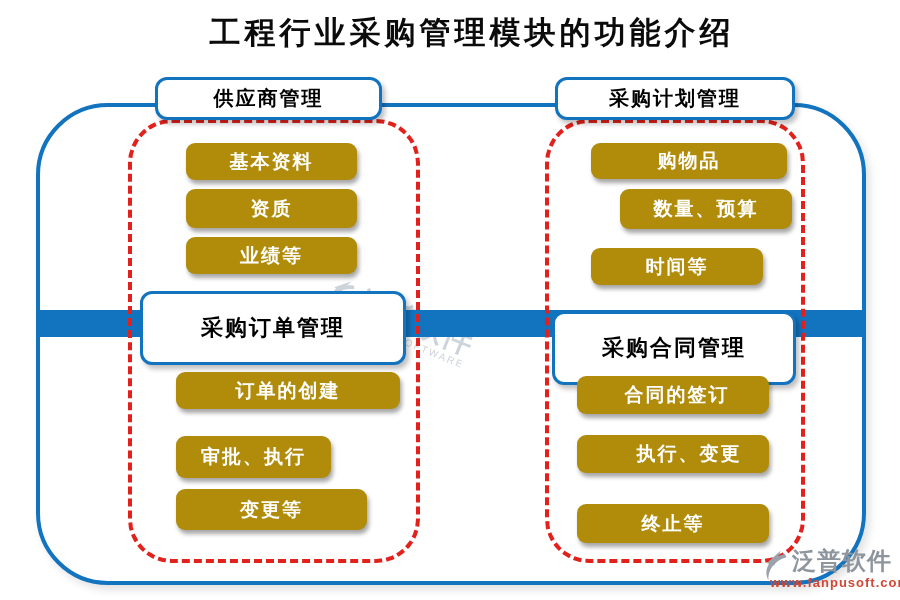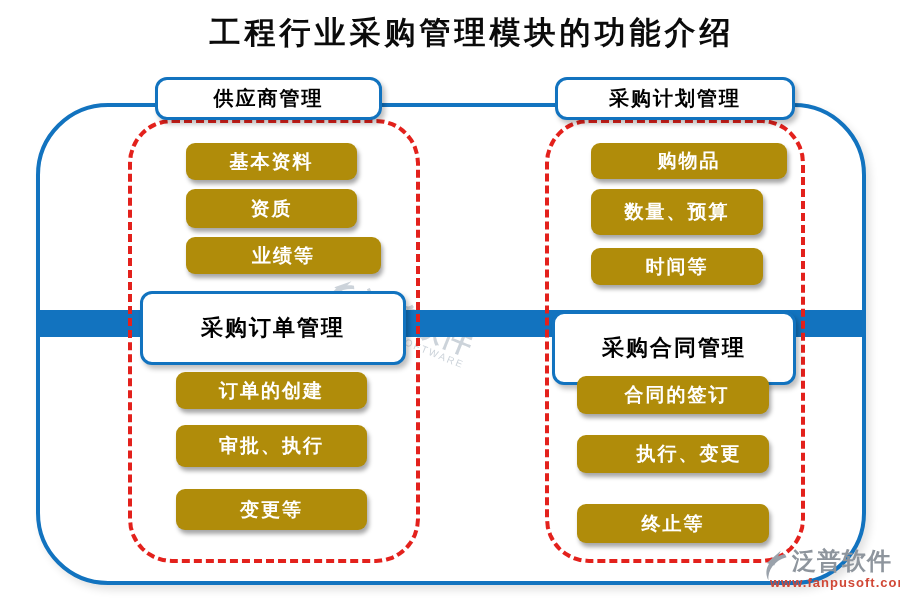--- a/index.html
+++ b/index.html
@@ -65,26 +65,26 @@
   
   .pill{
     background:#B08C0A;color:#ffffff;border-radius:9px;
     display:flex;align-items:center;justify-content:center;
     font-size:19px;font-weight:bold;letter-spacing:2px;
     box-shadow:2px 4px 4px rgba(0,0,0,0.35);
     z-index:5;
   }
   .p-s1{left:186px;top:143px;width:171px;height:37px;}
   .p-s2{left:186px;top:189px;width:171px;height:39px;}
-  .p-s3{left:186px;top:237px;width:195px;height:37px;}
+  .p-s3{left:186px;top:237px;width:171px;height:37px;}
   .p-p1{left:591px;top:143px;width:196px;height:36px;}
-  .p-p2{left:591px;top:189px;width:172px;height:46px;}
+  .p-p2{left:620px;top:189px;width:172px;height:40px;}
   .p-p3{left:591px;top:248px;width:172px;height:37px;}
-  .p-o1{left:176px;top:372px;width:191px;height:37px;}
-  .p-o2{left:176px;top:425px;width:191px;height:42px;}
+  .p-o1{left:176px;top:372px;width:224px;height:37px;}
+  .p-o2{left:176px;top:436px;width:155px;height:42px;}
   .p-o3{left:176px;top:489px;width:191px;height:41px;}
   .p-c1{left:577px;top:376px;width:192px;height:38px;padding-left:8px;}
   .p-c2{left:577px;top:435px;width:192px;height:38px;padding-left:32px;}
   .p-c3{left:577px;top:504px;width:192px;height:39px;}
 
   
   .brand{
     left:760px;top:549px;display:flex;align-items:flex-start;gap:2px;
     z-index:7;
   }

